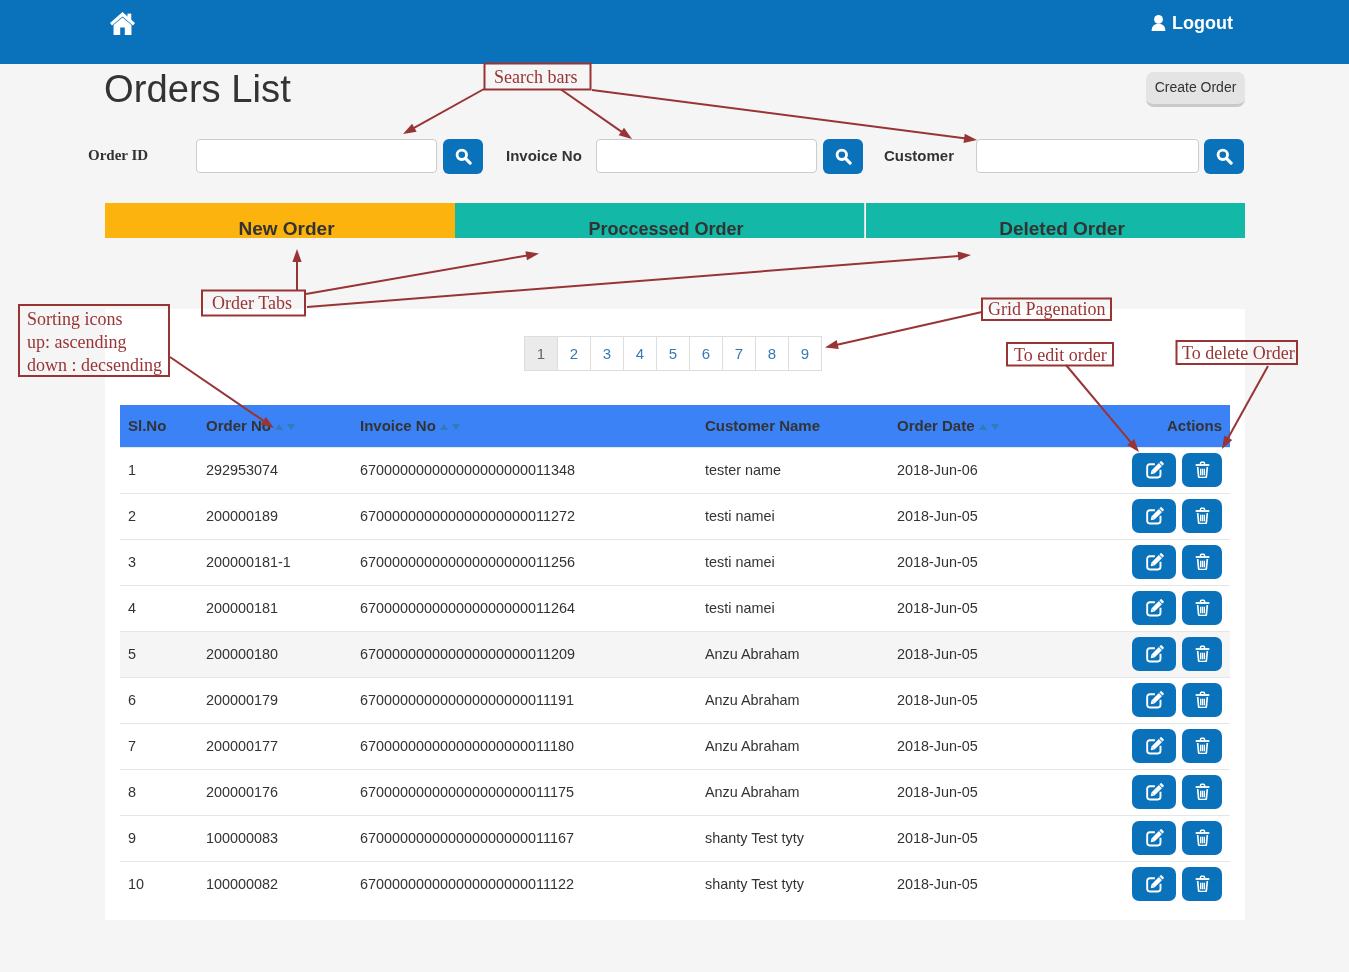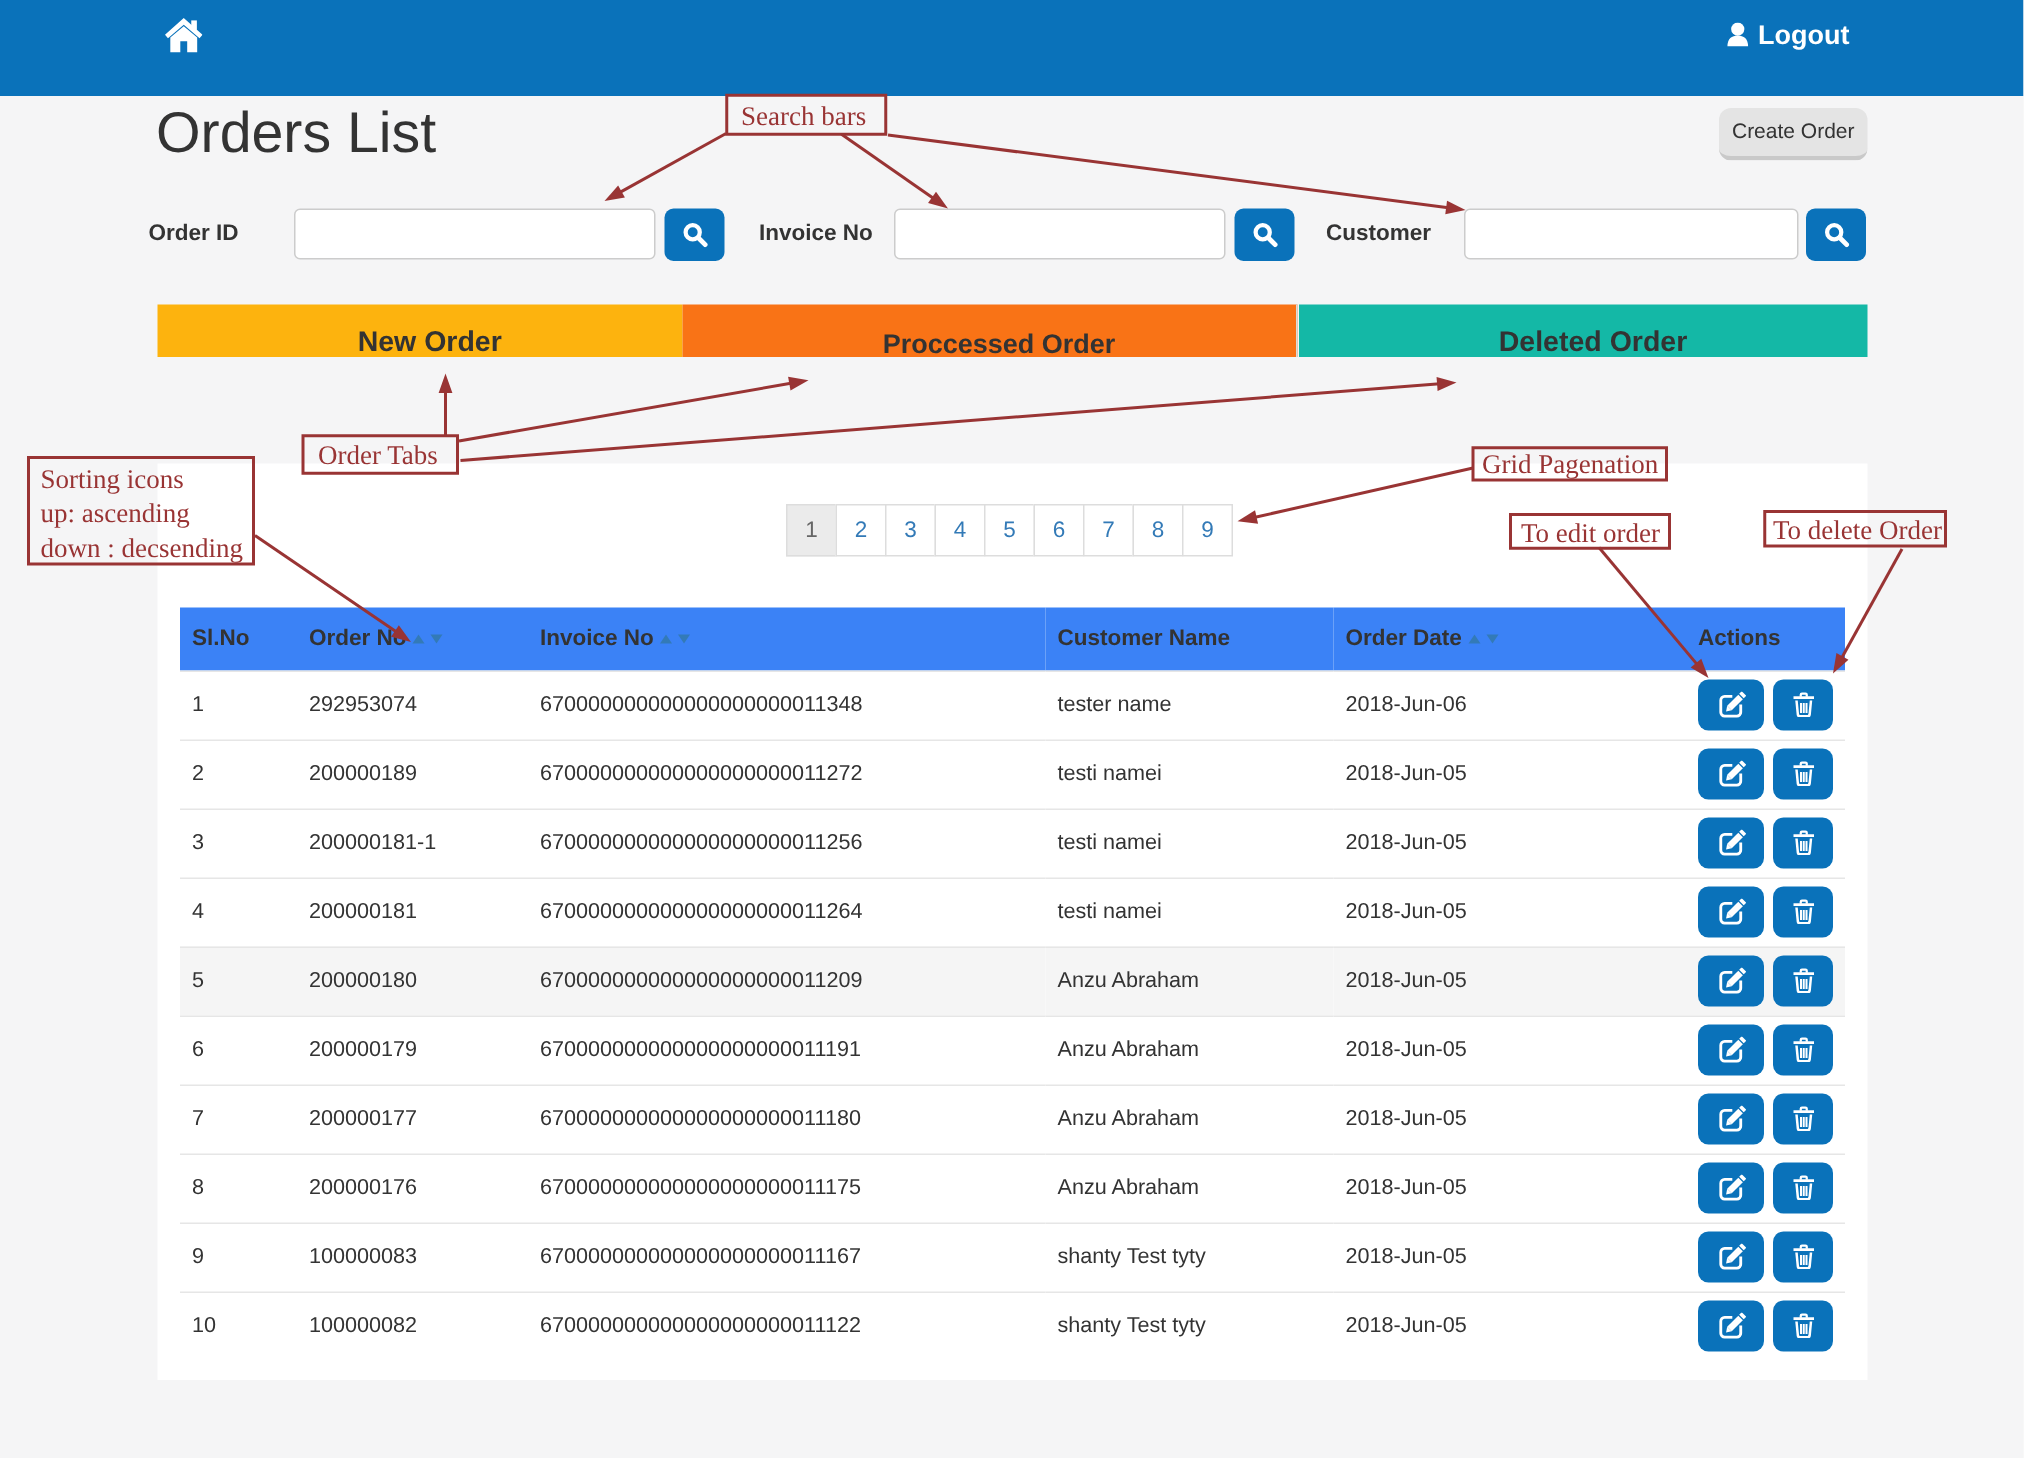--- a/index.html
+++ b/index.html
@@ -19,21 +19,21 @@
 .pag { position:absolute; left:525px; top:336px; }
 .pag span { display:inline-block; width:34px; height:35px; border:1px solid #ddd; margin-left:-1px; background:#fff; color:#337ab7; font-size:15px; text-align:center; line-height:33px; vertical-align:top; }
 .pag span.act { background:#ebebeb; color:#666; }
 table { position:absolute; left:120px; top:405px; width:1110px; border-collapse:collapse; table-layout:fixed; font-size:14.4px; color:#333; }
 thead td { background:#3b82f6; height:42px; font-weight:bold; font-size:15px; }
 td { padding:0 0 0 8px; vertical-align:middle; }
 tbody td { height:46px; border-top:1px solid #e6e6e6; }
 tbody tr.g td { background:#f5f5f5; }
 .arr-u { display:inline-block; width:0; height:0; border-left:4px solid transparent; border-right:4px solid transparent; border-bottom:6px solid #337ab7; margin:0 1px 1px 4px; }
 .arr-d { display:inline-block; width:0; height:0; border-left:4px solid transparent; border-right:4px solid transparent; border-top:6px solid #337ab7; margin:0 1px 1px 3px; }
-.act-c { padding-right:8px; }
+.act-c { text-align:right; padding-right:8px; }
 .abtn { display:inline-block; height:34px; background:#0a72ba; border-radius:7px; text-align:center; vertical-align:middle; }
 .abtn.e { width:44px; }
 .abtn.t { width:40px; margin-left:6px; }
 .abtn svg { margin-top:8px; }
 .annot { position:absolute; left:0; top:0; width:1349px; height:972px; z-index:50; pointer-events:none; }
 .annot line { stroke:#993434; stroke-width:2; }
 .annot polygon { fill:#993434; }
 .annot rect { fill:none; stroke:#993434; stroke-width:2; }
 .annot text { fill:#993434; font-family:"Liberation Serif",serif; font-size:18px; }
 </style>
@@ -48,21 +48,21 @@
     </svg>
   </div>
   <div class="logout"><svg width="15" height="16" viewBox="0 0 15 16" fill="#fff">
         <circle cx="7.5" cy="4.4" r="4.4"></circle>
         <path d="M0.6,16 C0.6,10.9 3.5,8.7 7.5,8.7 C11.5,8.7 14.4,10.9 14.4,16 Z"></path>
       </svg>Logout</div>
 </div>
 <h1>Orders List</h1>
 <div class="createbtn">Create Order</div>
 
-<div class="lbl" style="left:99px;">Order ID</div>
+<div class="lbl" style="left:88px;font-family:Liberation Serif, serif;">Order ID</div>
 <div class="inp" style="left:196px; width:241px;"></div>
 <div class="sbtn" style="left:443px;"><svg width="17" height="17" viewBox="0 0 18 18">
       <circle cx="7.2" cy="7.2" r="5" fill="none" stroke="#fff" stroke-width="3"></circle>
       <line x1="11.3" y1="11.3" x2="16" y2="16" stroke="#fff" stroke-width="3.4" stroke-linecap="round"></line>
     </svg></div>
 
 <div class="lbl" style="left:506px;">Invoice No</div>
 <div class="inp" style="left:596px; width:221px;"></div>
 <div class="sbtn" style="left:823px;"><svg width="17" height="17" viewBox="0 0 18 18">
       <circle cx="7.2" cy="7.2" r="5" fill="none" stroke="#fff" stroke-width="3"></circle>
@@ -70,21 +70,21 @@
     </svg></div>
 
 <div class="lbl" style="left:884px;">Customer</div>
 <div class="inp" style="left:976px; width:223px;"></div>
 <div class="sbtn" style="left:1204px;"><svg width="17" height="17" viewBox="0 0 18 18">
       <circle cx="7.2" cy="7.2" r="5" fill="none" stroke="#fff" stroke-width="3"></circle>
       <line x1="11.3" y1="11.3" x2="16" y2="16" stroke="#fff" stroke-width="3.4" stroke-linecap="round"></line>
     </svg></div>
 
 <div class="tab" style="left:105px; width:350px; background:#fdb30e;">New Order</div>
-<div class="tab" style="left:455px; width:410px; background:#f97316; border-right:1px solid #d8dcdc; font-size:18px;">Proccessed Order</div>
+<div class="tab" style="left:455px; width:410px; background:#14b8a6; border-right:1px solid #d8dcdc; font-size:18px;">Proccessed Order</div>
 <div class="tab" style="left:866px; width:379px; background:#14b8a6; font-size:19px;">Deleted Order</div>
 
 <div class="card"></div>
 <div class="pag">
   <span class="act">1</span><span>2</span><span>3</span><span>4</span><span>5</span><span>6</span><span>7</span><span>8</span><span>9</span>
 </div>
 
 <table>
 <colgroup>
       <col style="width:78px">

